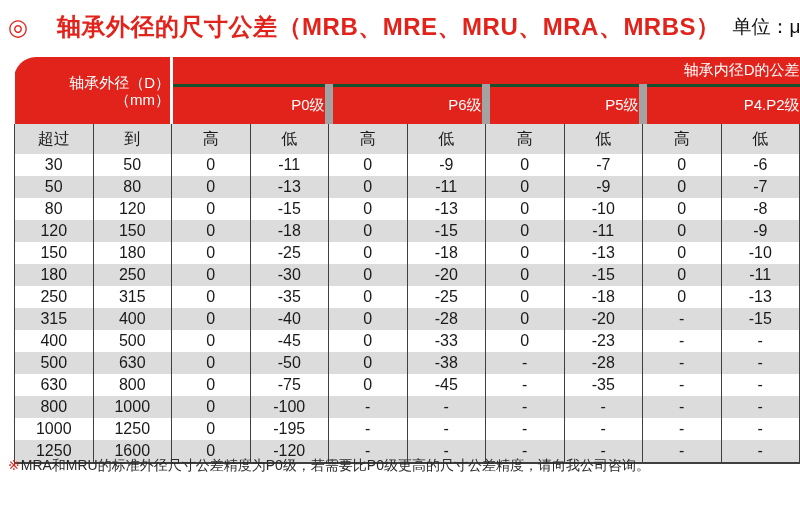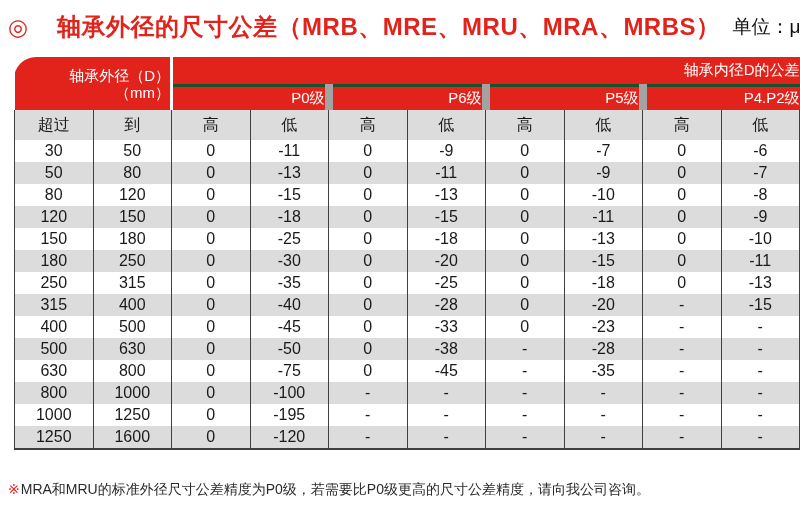--- a/index.html
+++ b/index.html
@@ -55,21 +55,21 @@
     text-align: center; vertical-align: middle;
     padding: 0; font-weight: normal;
   }
   .red-row th {
     background: var(--accent-red);
     color: #ffffff;
     font-size: 15px;
     text-align: right;
   }
   .row1 th { height: 28px; }
-  .row2 th { height: 25px; }
+  .row2 th { height: 39px; }
   .od-cell { border-right: 3px solid #ffffff; line-height: 17px; font-size: 15px; }
   .tol-cell { border-bottom: 3px solid #14532d; }
   .grade-cell { border-left: 8px solid #a3a3a3; }
   .grade-cell.first { border-left: none; }
 
   .sub-row th {
     background: var(--row-gray);
     color: var(--text-dark);
     font-size: 16px;
     height: 30px;
@@ -83,21 +83,21 @@
   tbody td {
     color: var(--text-dark);
     font-size: 16px;
     height: 22px;
     background: #ffffff;
   }
   tbody tr:nth-child(even) td { background: var(--row-gray); }
 
   
   .notes {
-    position: absolute; left: 8px; top: 452px; width: 788px; margin-top: 24px;
+    position: absolute; left: 8px; top: 452px; width: 788px;
   }
   .note {
     font-size: 14px; color: #2a2a2a;
     line-height: 26px; white-space: nowrap;
   }
   .note .mark { color: var(--accent-red); margin-right: 1px; }
 </style>
 </head>
 <body>
 

